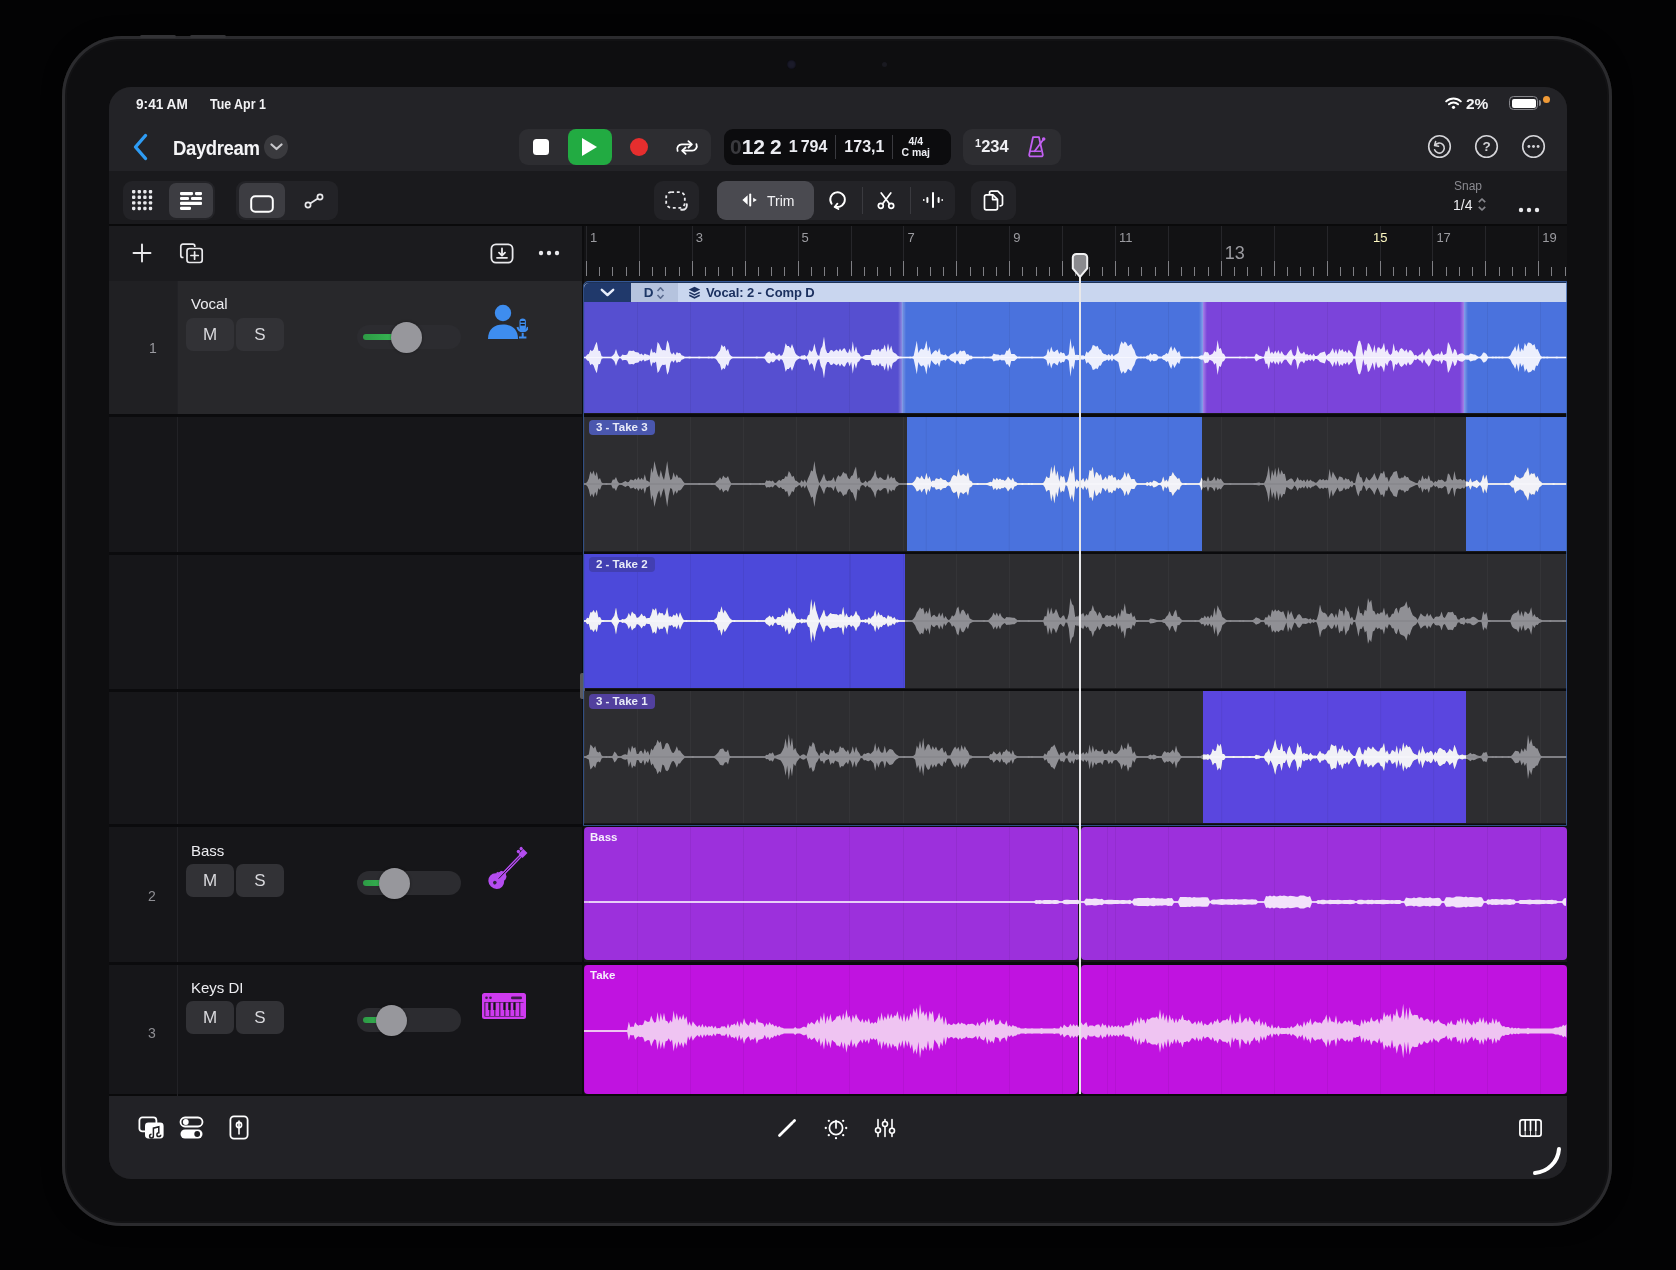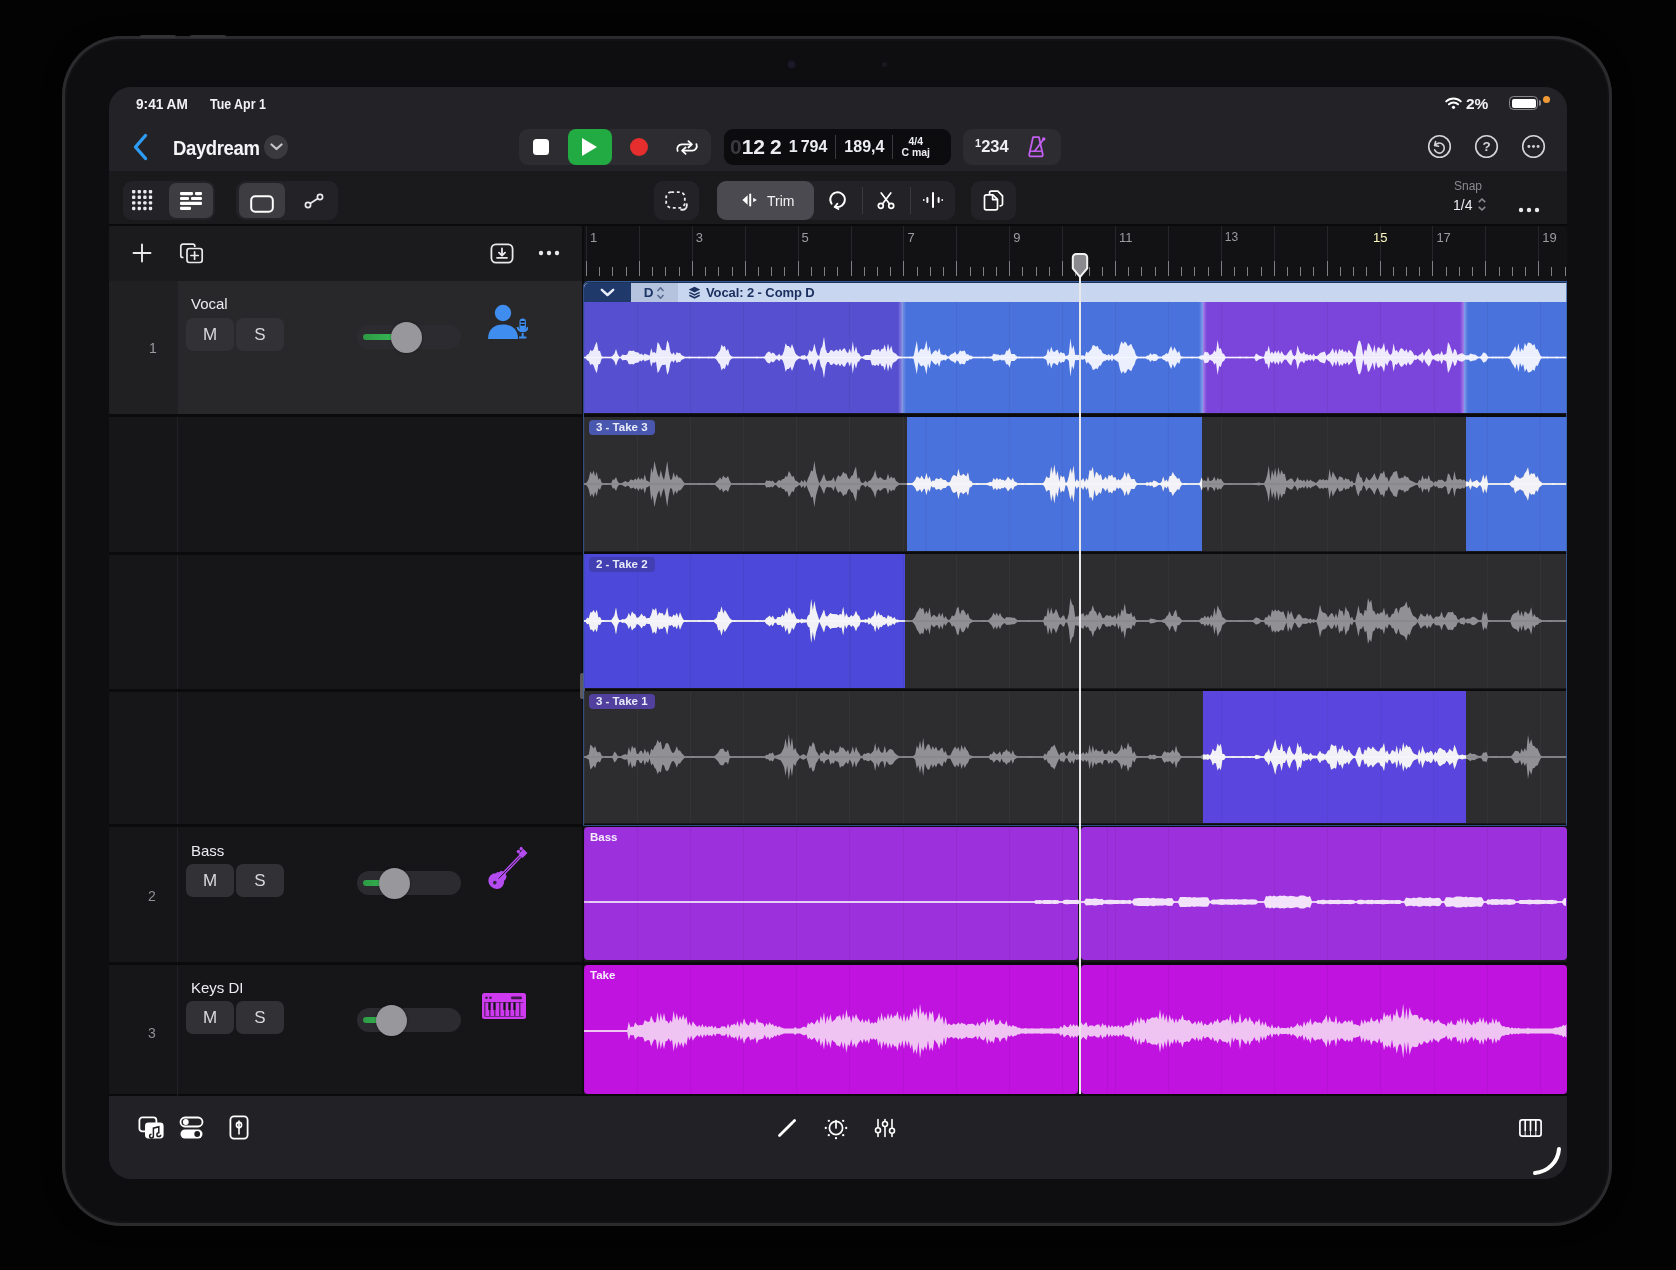--- a/index.html
+++ b/index.html
@@ -61,21 +61,21 @@
       <div class="abs" style="left:621px;top:48px;width:215px;height:24px;display:flex;align-items:center;color:#ecedf2;font-weight:600">
         <span style="font-size:21px;color:#3a3a3e">0</span>
         <span style="font-size:21px">12</span>
         <span style="width:5px"></span>
         <span style="font-size:21px">2</span>
         <span style="width:7px"></span>
         <span style="font-size:16px">1</span>
         <span style="width:3px"></span>
         <span style="font-size:16px">794</span>
         <span style="width:1px;height:24px;background:#3a3a3f;margin:0 8px"></span>
-        <span style="font-size:16px">189,4</span>
+        <span style="font-size:16px">173,1</span>
         <span style="width:1px;height:24px;background:#3a3a3f;margin:0 8px"></span>
         <span style="font-size:10.5px;line-height:11.5px;text-align:center;font-weight:700">4/4<br>C&nbsp;maj</span>
       </div>
       <div class="abs" style="left:854px;top:42px;width:98px;height:36px;background:#2d2d31;border-radius:9px"></div>
       <div class="abs" style="left:866px;top:50px;font-size:16px;color:#f0f0f4;font-weight:400;white-space:nowrap;"><span style="font-size:11px;vertical-align:5px;font-weight:700">1</span><span style="font-size:16.5px;font-weight:600">234</span></div>
       <div class="abs" style="left:915px;top:48px;line-height:0"><svg width="24" height="24" viewBox="0 0 24 24" style="">
           <path d="M9 2.2 h6 L18.8 19.6 a1.5 1.5 0 0 1 -1.5 1.8 H6.7 A1.5 1.5 0 0 1 5.2 19.6 Z" fill="none" stroke="#c25ff2" stroke-width="1.8" stroke-linejoin="round"></path>
 <path d="M10.6 16.2 L19.2 4.8" stroke="#c25ff2" stroke-width="1.8" stroke-linecap="round"></path>
 <circle cx="19.7" cy="4" r="1.8" fill="#c25ff2"></circle>
 <path d="M6 16.2 h11" stroke="#c25ff2" stroke-width="1.6"></path>
@@ -217,21 +217,21 @@
       <div class="abs" style="left:1270.5px;top:139px;width:1px;height:37px;background:#26262a"></div>
       <div class="abs" style="left:1323.4px;top:139px;width:1px;height:37px;background:#26262a"></div>
       <div class="abs" style="left:1376.3px;top:139px;width:1px;height:37px;background:#26262a"></div>
       <div class="abs" style="left:1429.2px;top:139px;width:1px;height:37px;background:#26262a"></div>
       <div class="abs" style="left:481.0px;top:143px;font-size:13px;color:#9b9ba0;font-weight:400;white-space:nowrap;">1</div>
       <div class="abs" style="left:586.8px;top:143px;font-size:13px;color:#9b9ba0;font-weight:400;white-space:nowrap;">3</div>
       <div class="abs" style="left:692.6px;top:143px;font-size:13px;color:#9b9ba0;font-weight:400;white-space:nowrap;">5</div>
       <div class="abs" style="left:798.4px;top:143px;font-size:13px;color:#9b9ba0;font-weight:400;white-space:nowrap;">7</div>
       <div class="abs" style="left:904.2px;top:143px;font-size:13px;color:#9b9ba0;font-weight:400;white-space:nowrap;">9</div>
       <div class="abs" style="left:1010.0px;top:143px;font-size:13px;color:#9b9ba0;font-weight:400;white-space:nowrap;">11</div>
-      <div class="abs" style="left:1115.8px;top:143px;font-size:12px;color:#9b9ba0;font-weight:400;white-space:nowrap;text-align:center;">13</div>
+      <div class="abs" style="left:1115.8px;top:156px;font-size:18px;color:#9b9ba0;font-weight:400;white-space:nowrap;text-align:center;">13</div>
       <div class="abs" style="left:1264px;top:143px;font-size:13px;color:#fef9c3;font-weight:400;white-space:nowrap;">15</div>
       <div class="abs" style="left:1327.4px;top:143px;font-size:13px;color:#9b9ba0;font-weight:400;white-space:nowrap;">17</div>
       <div class="abs" style="left:1433.1999999999998px;top:143px;font-size:13px;color:#9b9ba0;font-weight:400;white-space:nowrap;">19</div>
       <div class="abs" style="left:477.0px;top:174px;width:1px;height:15px;background:#7f7f84"></div>
       <div class="abs" style="left:490.2px;top:180px;width:1px;height:9px;background:#7f7f84"></div>
       <div class="abs" style="left:503.4px;top:180px;width:1px;height:9px;background:#7f7f84"></div>
       <div class="abs" style="left:516.7px;top:180px;width:1px;height:9px;background:#7f7f84"></div>
       <div class="abs" style="left:529.9px;top:174px;width:1px;height:15px;background:#7f7f84"></div>
       <div class="abs" style="left:543.1px;top:180px;width:1px;height:9px;background:#7f7f84"></div>
       <div class="abs" style="left:556.4px;top:180px;width:1px;height:9px;background:#7f7f84"></div>

